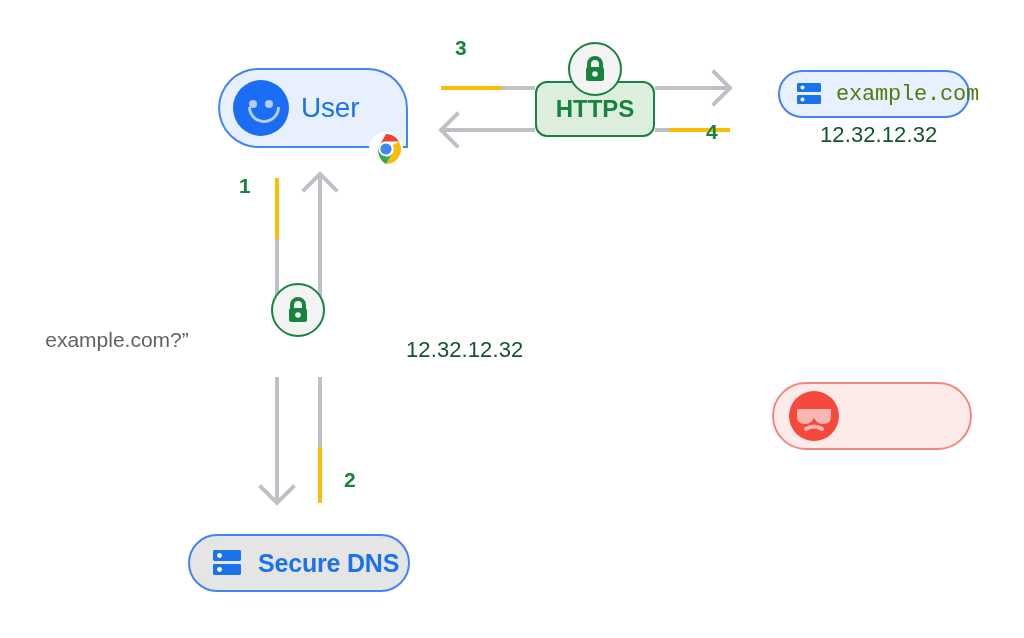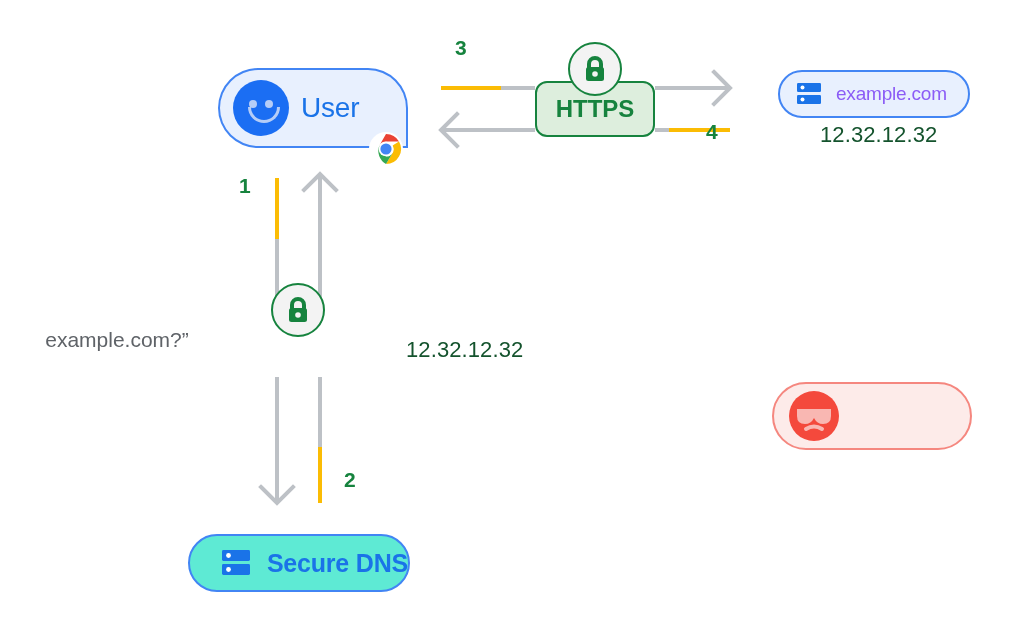--- a/index.html
+++ b/index.html
@@ -98,33 +98,32 @@
   .chip-example {
     left: 778px;
     top: 70px;
     width: 192px;
     height: 48px;
     background: #e8f0fe;
     border-color: #4285f4;
     padding-left: 16px;
     gap: 12px;
   }
-  .chip-example .chip-label { color: #8b5cf6; font-size: 19px; }
+  .chip-example .chip-label { color: #4d7c0f; font-size: 22px; font-family: Liberation Mono, monospace; }
 
   
   .chip-dns {
     left: 188px;
     top: 534px;
     width: 222px;
     height: 58px;
-    background: #5eead4;
+    background: #e5e5e5;
     border-color: #4285f4;
     padding-left: 22px;
     gap: 14px;
-    justify-content: flex-end;
   }
   .chip-dns .chip-label { color: #1a73e8; font-size: 25px; font-weight: bold; }
 
   
   .chip-attacker {
     left: 772px;
     top: 382px;
     width: 200px;
     height: 68px;
     background: #fdebe9;

